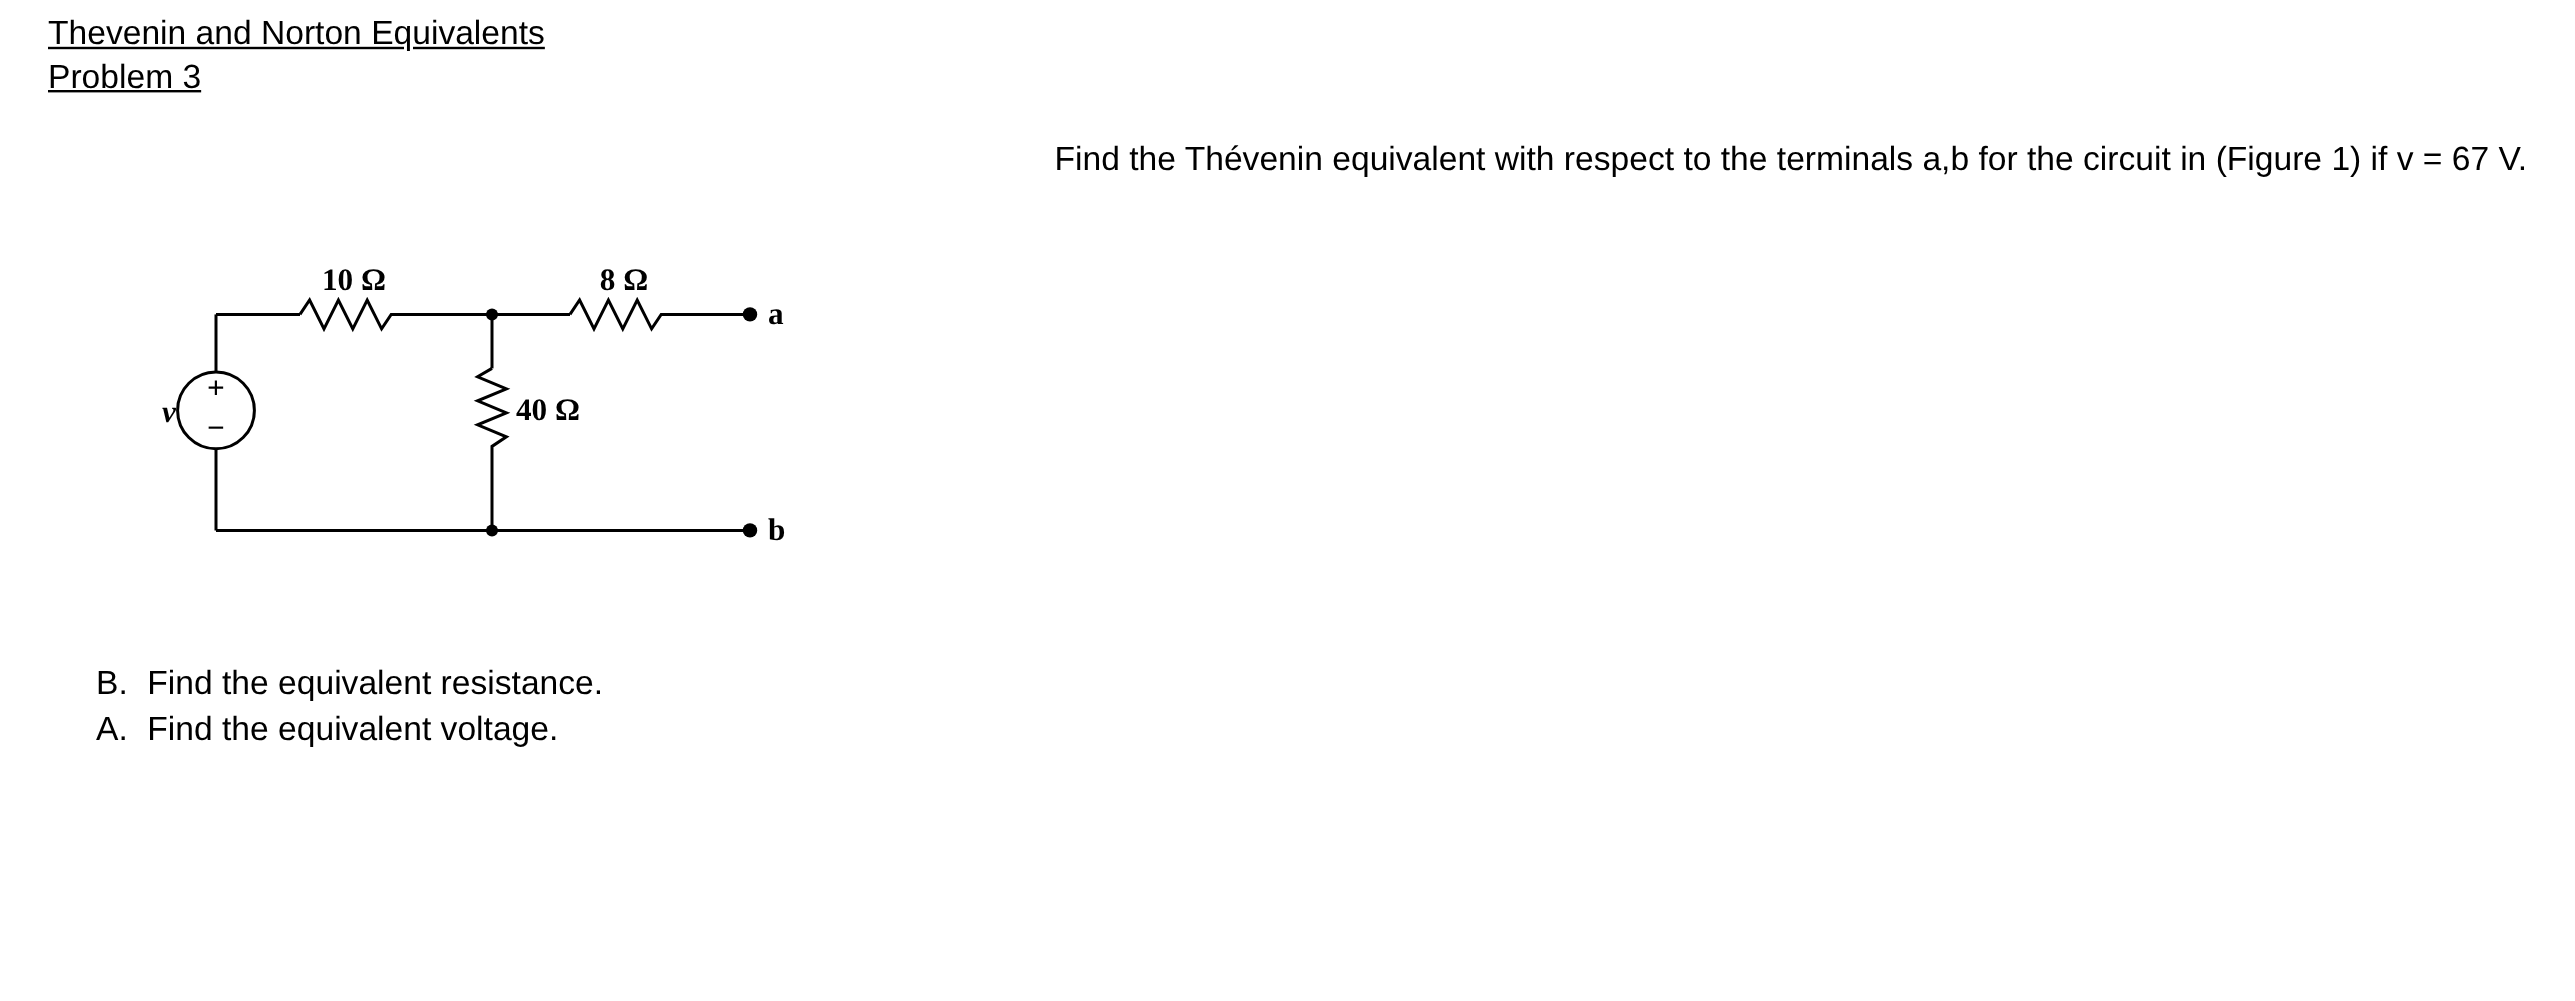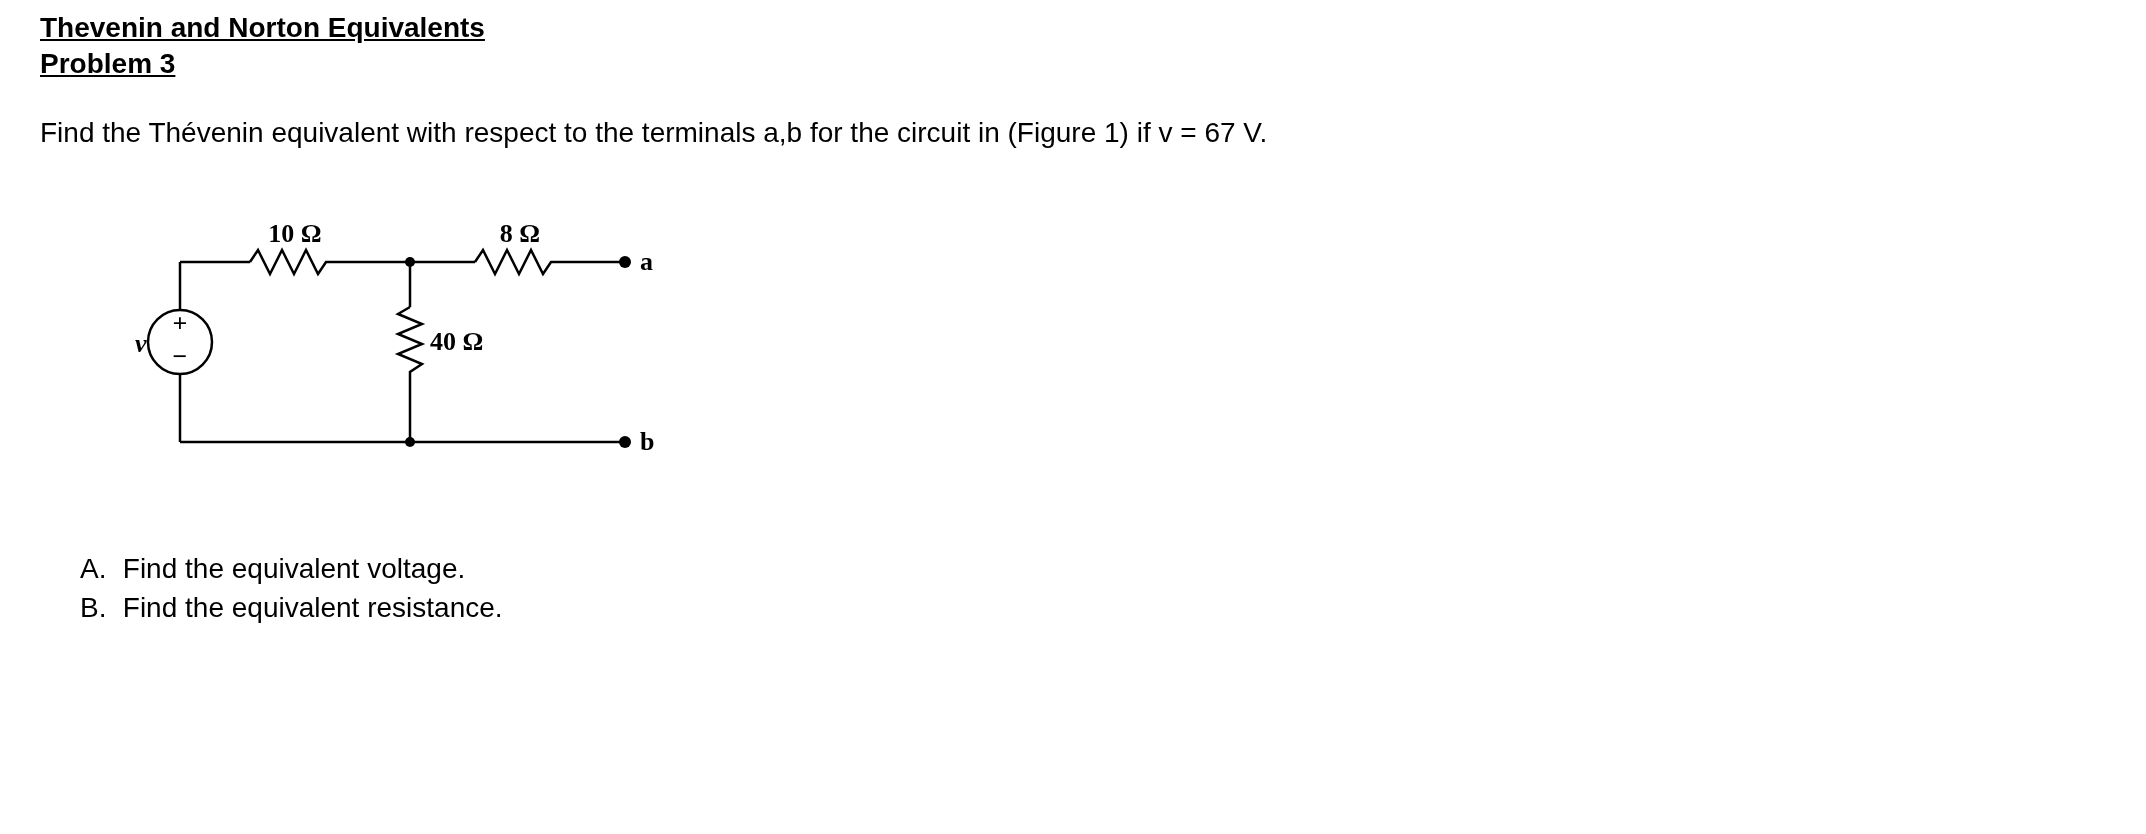--- a/index.html
+++ b/index.html
@@ -8,27 +8,28 @@
       color: #000;
       margin: 0;
       padding: 10px 40px;
       width: 2146px;
       box-sizing: border-box;
     }
     .heading-section {
       margin-bottom: 30px;
     }
     .heading-line {
-      font-weight: bold;
+      font-weight: normal;
       text-decoration: underline;
       line-height: 1.3;
     }
     .problem-statement {
       margin-bottom: 50px;
       line-height: 1.4;
+      text-align: right;
     }
     .figure-container {
       margin-left: 40px;
       margin-bottom: 40px;
       font-weight: bold;
     }
     .questions {
       margin-left: 40px;
     }
     .question-item {
@@ -104,20 +105,20 @@
     <text class="cmp" x="100" y="130" text-anchor="middle">+</text>
     <text class="cmp" x="100" y="163" text-anchor="middle">−</text>
 
     <text class="cmp" x="560" y="68">a</text>
     <text class="cmp" x="560" y="248">b</text>
   </svg>
 </div>
 
 <div class="questions">
   <div class="question-item">
+    <span class="question-marker">B.</span>
+    <span>Find the equivalent resistance.</span>
+  </div>
+  <div class="question-item">
     <span class="question-marker">A.</span>
     <span>Find the equivalent voltage.</span>
-  </div>
-  <div class="question-item">
-    <span class="question-marker">B.</span>
-    <span>Find the equivalent resistance.</span>
   </div>
 </div>
 
 </body></html>

